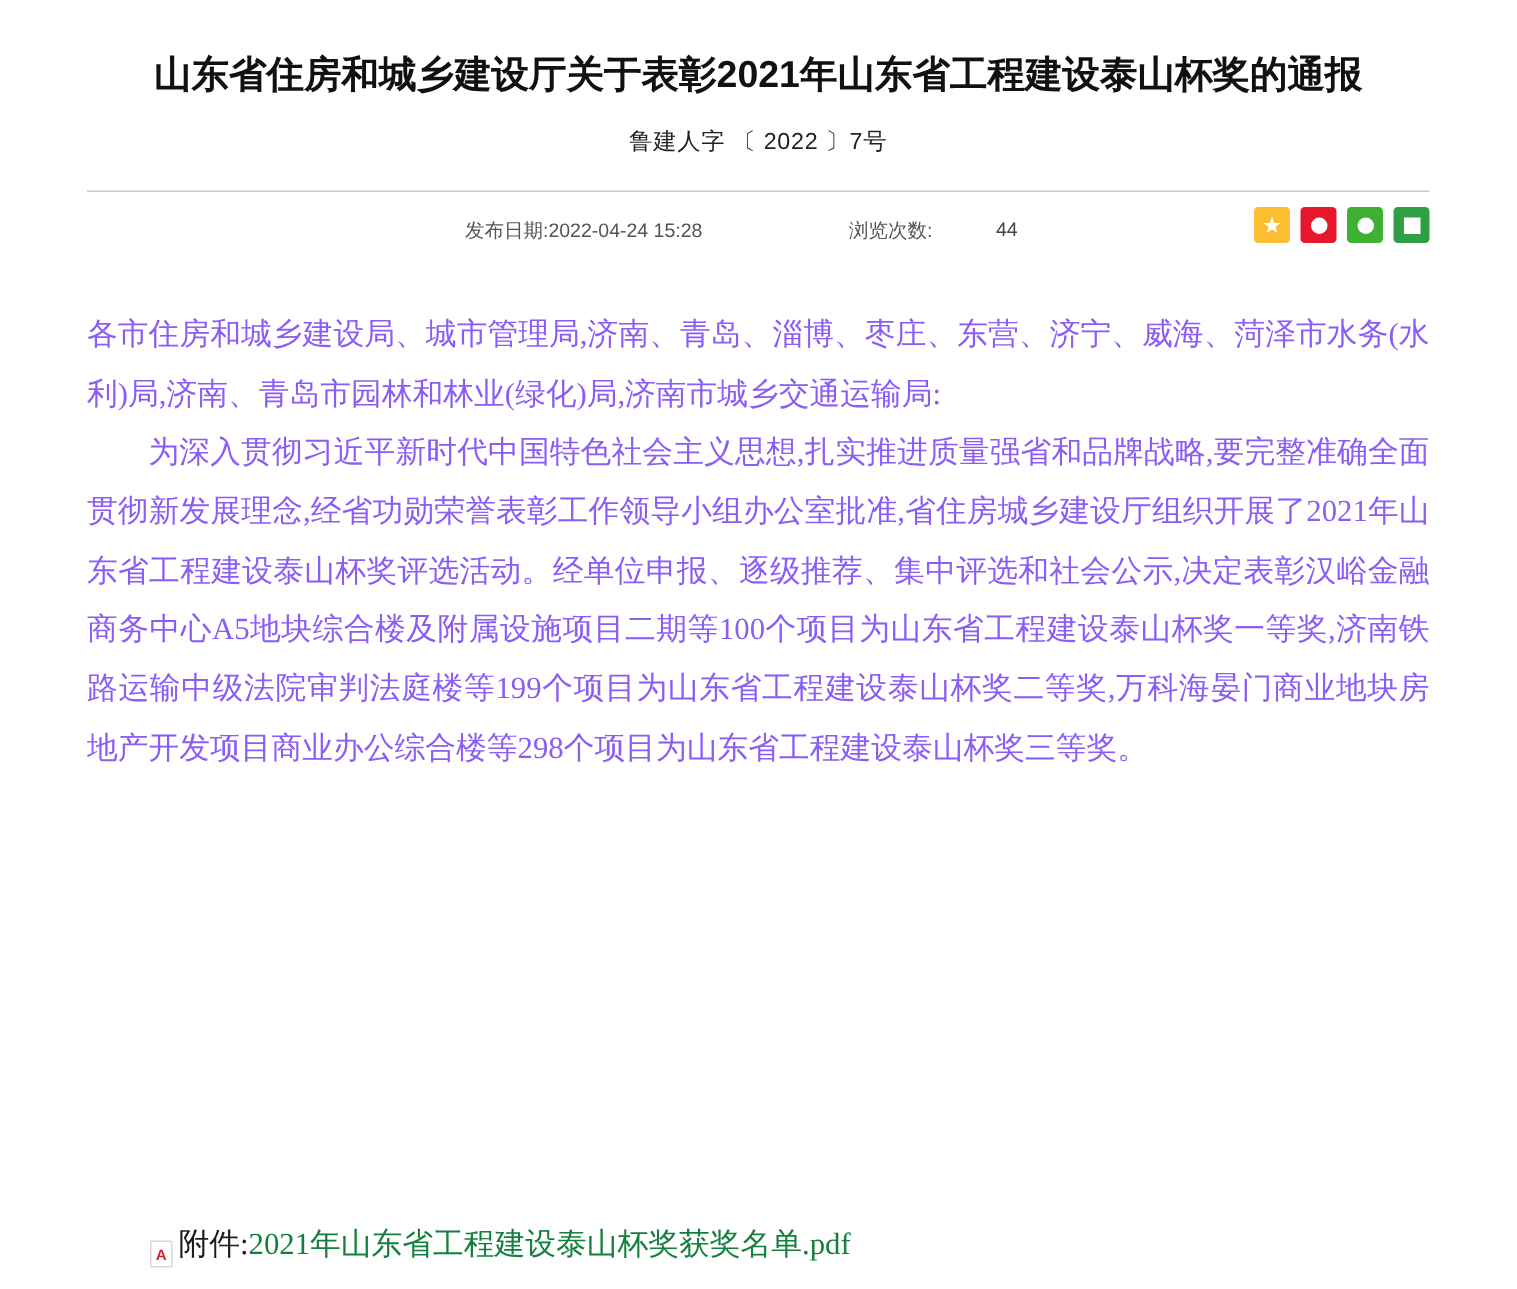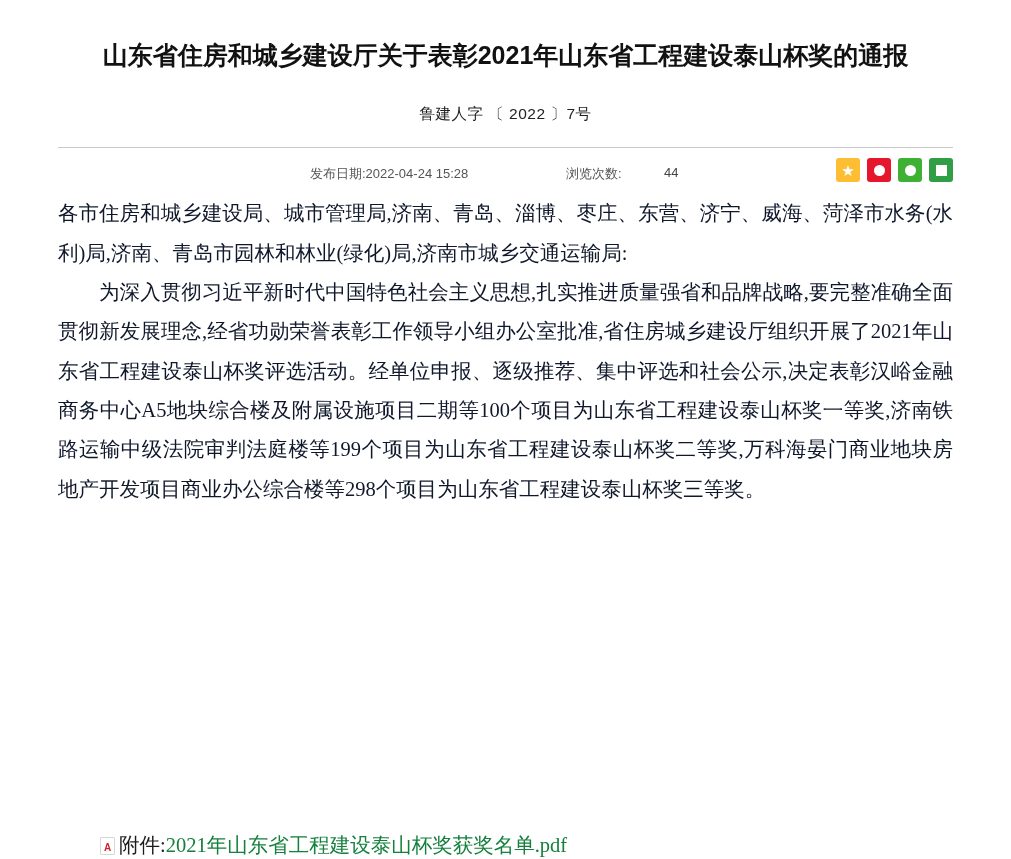--- a/index.html
+++ b/index.html
@@ -21,22 +21,22 @@
     box-sizing: border-box;
     padding: 0 58px;
   }
   .doc-title {
     font-family: "Liberation Sans", "DejaVu Sans", sans-serif;
     font-size: 25px;
     font-weight: bold;
     text-align: center;
     color: #111111;
     letter-spacing: 0px;
-    margin: 15px;
-    padding-top: 22px;
+    margin: 0;
+    padding-top: 32px;
     line-height: 1.45;
   }
   .doc-subtitle {
     font-family: "Liberation Sans", "DejaVu Sans", sans-serif;
     font-size: 15.5px;
     text-align: center;
     color: #222222;
     margin: 0;
     padding-top: 16px;
     letter-spacing: 0.5px;
@@ -109,38 +109,39 @@
     width: 11px;
     height: 11px;
     background: #ffffff;
     display: block;
   }
   .si-star {
     font-size: 15px;
     line-height: 1;
   }
   .body-text {
+    margin-top: 30px;
     font-size: 20.5px;
     line-height: 1.92;
-    color: #0f172a;
+    color: #8b5cf6;
     text-align: justify;
     font-family: "Liberation Serif", "DejaVu Serif", serif;
   }
   .body-text p {
     margin: 0;
   }
   .body-text p.indent {
     text-indent: 2em;
   }
   .attachment {
     position: absolute;
     left: 100px;
     bottom: 14px;
     display: flex;
-    align-items: center;
+    align-items: flex-end;
     font-size: 20.5px;
     line-height: 1.4;
   }
   .pdf-icon {
     width: 15px;
     height: 18px;
     margin-right: 4px;
     position: relative;
     flex: none;
     background: #ffffff;

